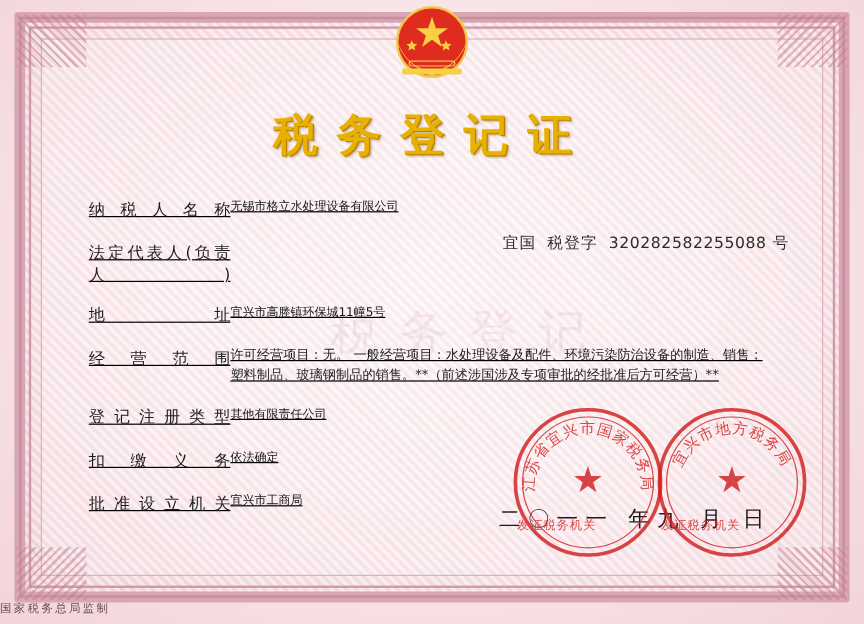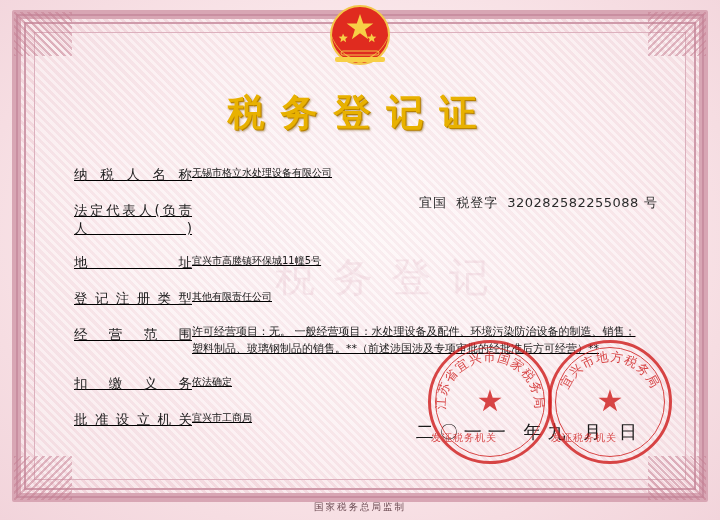--- a/index.html
+++ b/index.html
@@ -136,21 +136,21 @@
   .stamp-2{left:548px;top:340px;}
   .arc-text{fill:#d02020;font-size:12.5px;letter-spacing:1px;font-family:"DejaVu Sans",sans-serif;}
 
   .date{
     position:absolute;right:77px;top:420px;
     font-size:18px;color:#1a1a1a;letter-spacing:6px;
     z-index:5;
   }
   .footer{
     position:absolute;left:0;right:0;bottom:6px;
-    text-align:center;font-size:9.5px;color:#6b4a52;letter-spacing:2px;
+    font-size:9.5px;color:#6b4a52;letter-spacing:2px;
     z-index:5;
   }
   .watermark{
     position:absolute;left:50%;top:250px;transform:translateX(-50%);
     font-size:40px;color:rgba(220,170,185,.22);letter-spacing:18px;
     z-index:1;pointer-events:none;white-space:nowrap;margin-left:31px;
   }
 </style>
 </head>
 <body>
@@ -198,28 +198,28 @@
 
     <div class="row">
       <div class="label">法定代表人(负责人)</div>
     </div>
 
     <div class="row">
       <div class="label">地址</div>
       <div class="value">宜兴市高塍镇环保城11幢5号</div>
     </div>
 
-    <div class="row">
-      <div class="label">登记注册类型</div>
-      <div class="value">其他有限责任公司</div>
-    </div>
-
     <div class="row scope">
       <div class="label">经营范围</div>
       <div class="value">许可经营项目：无。 一般经营项目：水处理设备及配件、环境污染防治设备的制造、销售；塑料制品、玻璃钢制品的销售。**（前述涉国涉及专项审批的经批准后方可经营）**</div>
+    </div>
+
+    <div class="row">
+      <div class="label">登记注册类型</div>
+      <div class="value">其他有限责任公司</div>
     </div>
 
     <div class="row">
       <div class="label">扣缴义务</div>
       <div class="value">依法确定</div>
     </div>
 
     <div class="row">
       <div class="label">批准设立机关</div>
       <div class="value">宜兴市工商局</div>

